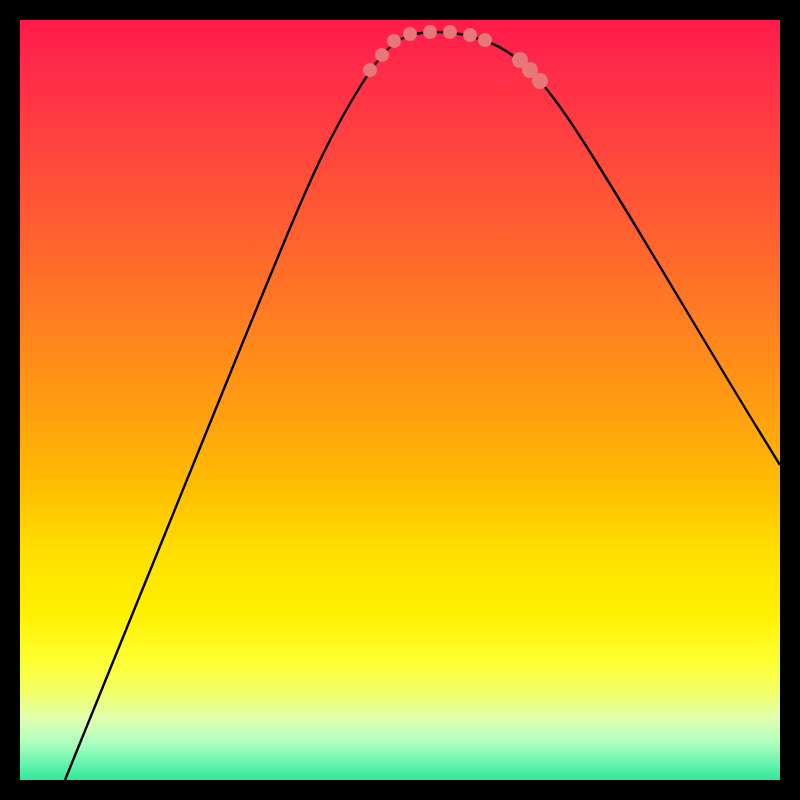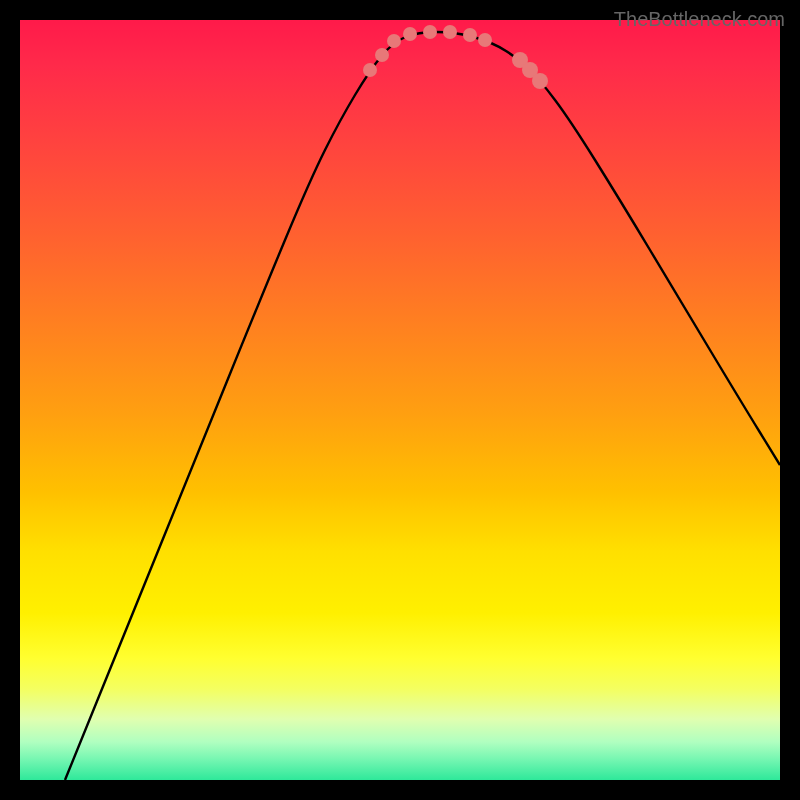--- a/index.html
+++ b/index.html
@@ -42,14 +42,13 @@
           <circle cx="410" cy="12" r="7" class="dot"></circle>
           <circle cx="430" cy="12" r="7" class="dot"></circle>
           <circle cx="450" cy="15" r="7" class="dot"></circle>
           <circle cx="465" cy="20" r="7" class="dot"></circle>
           <circle cx="500" cy="40" r="8" class="dot"></circle>
           <circle cx="510" cy="50" r="8" class="dot"></circle>
           <circle cx="520" cy="61" r="8" class="dot"></circle>
         </g>
     </svg>
   </div>
-  <div class="wm">TheBottleneck.com</div>
 </div>
 
 </body></html>

